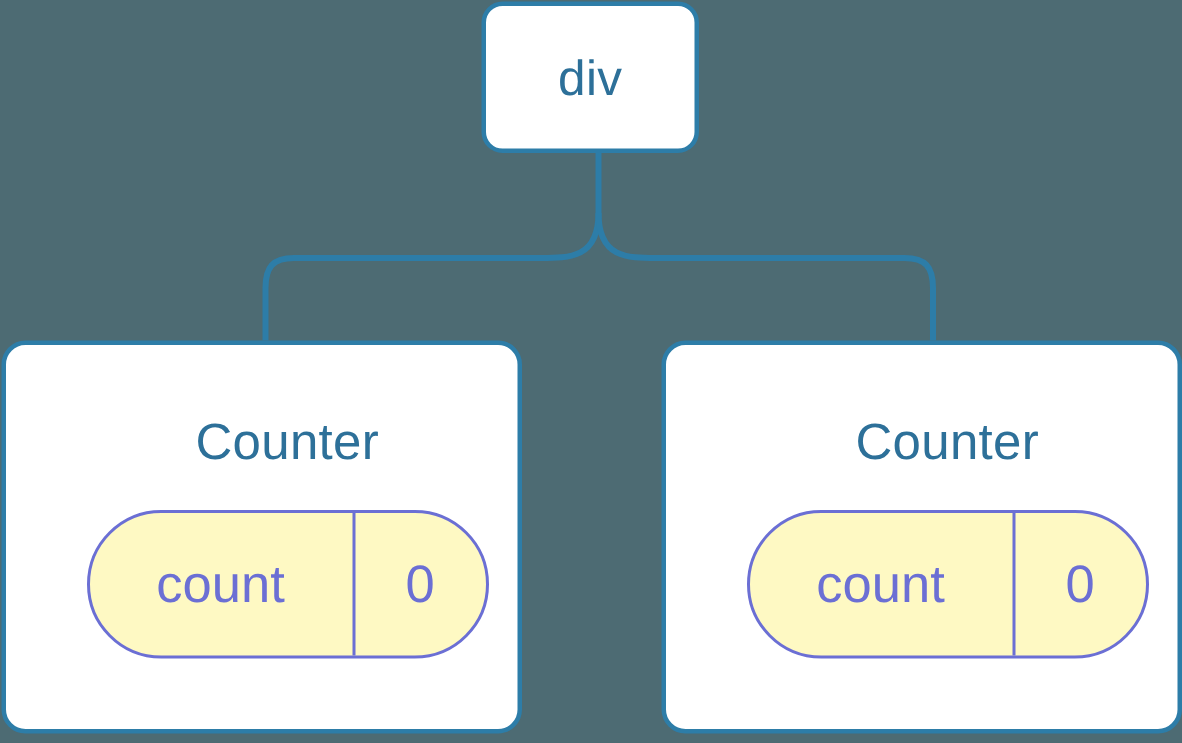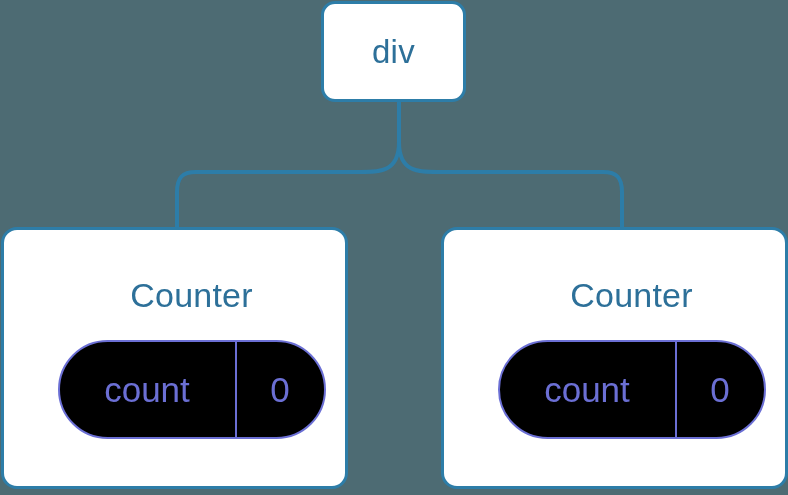--- a/index.html
+++ b/index.html
@@ -74,21 +74,21 @@
   }
   .state-pill {
     margin-top: 28px;
     width: 268px;
     height: 99px;
     border: 2px solid #6b6fd4;
     border-radius: 50px;
     box-sizing: border-box;
     display: flex;
     align-items: stretch;
-    background: #000000;
+    background: #fef9c3;
   }
   .pill-key {
     flex: 0 0 175px;
     display: flex;
     align-items: center;
     justify-content: center;
     border-right: 2px solid #6b6fd4;
   }
   .pill-key span, .pill-value span {
     font-size: 35px;

